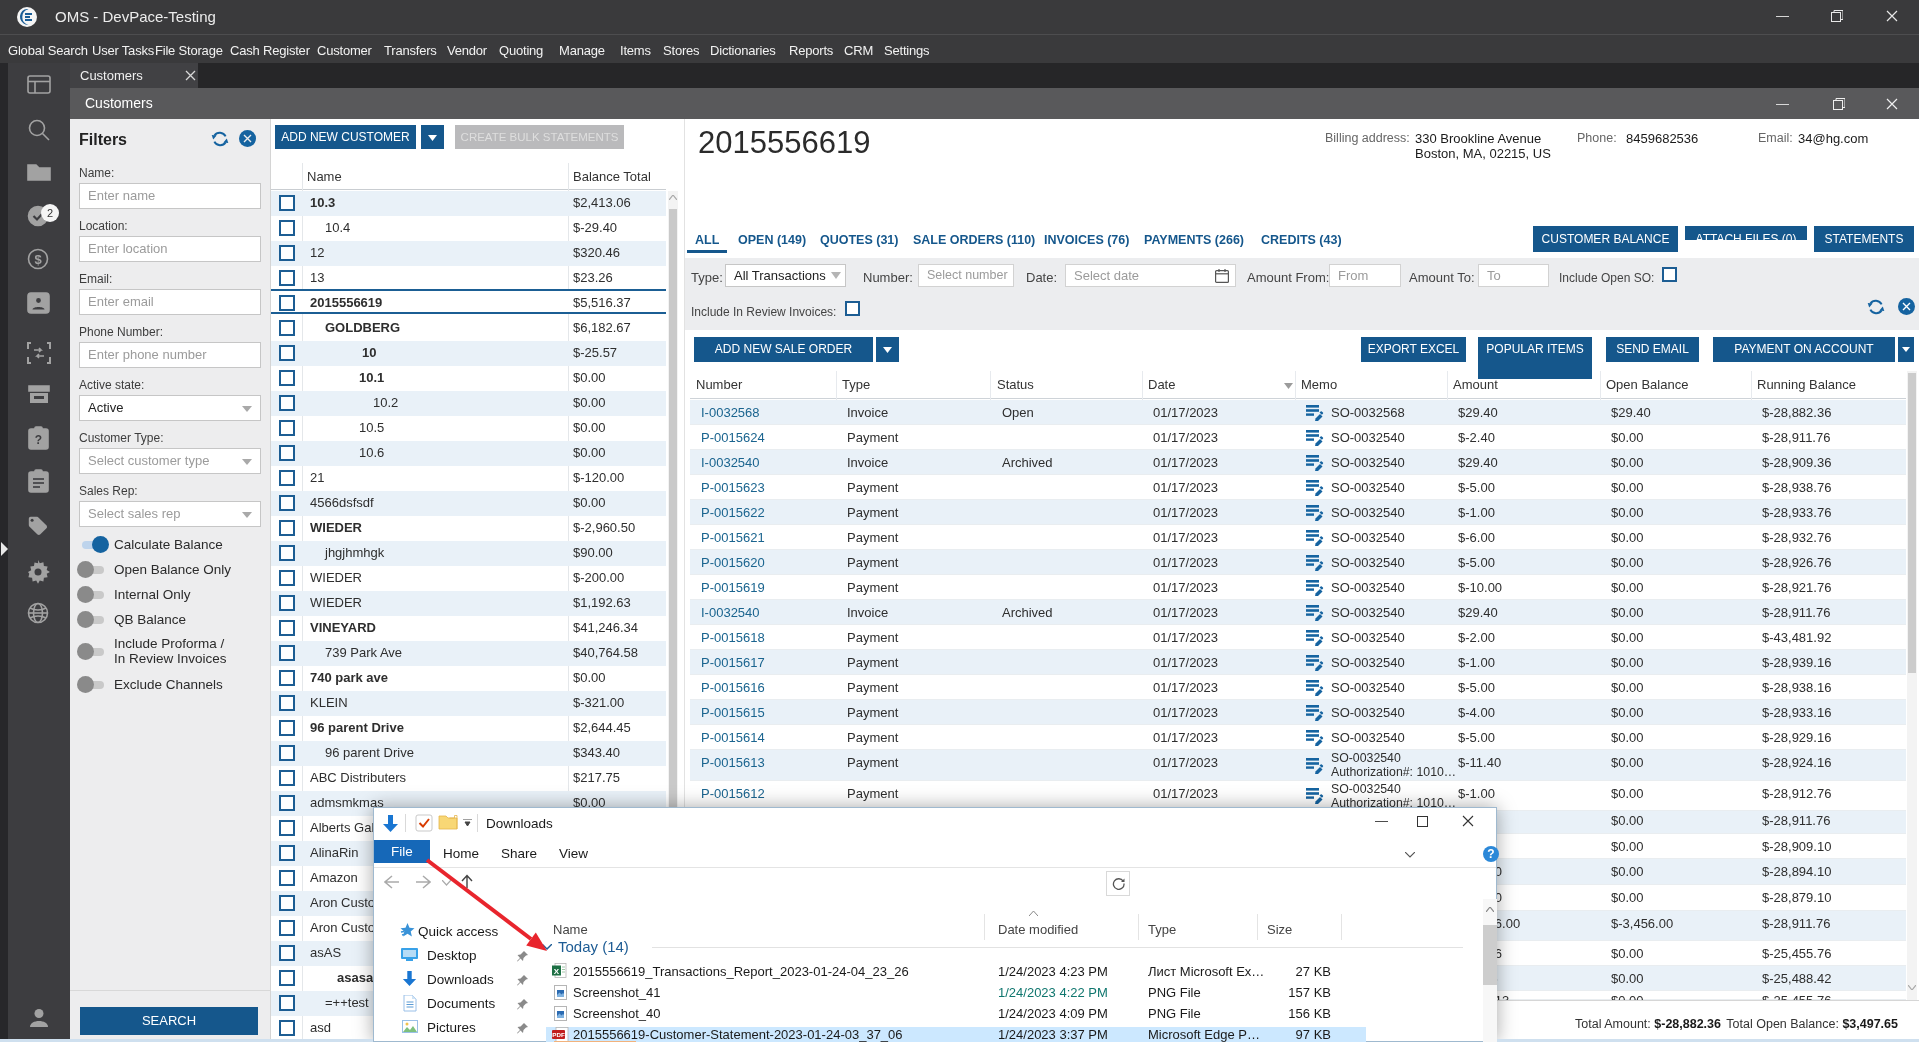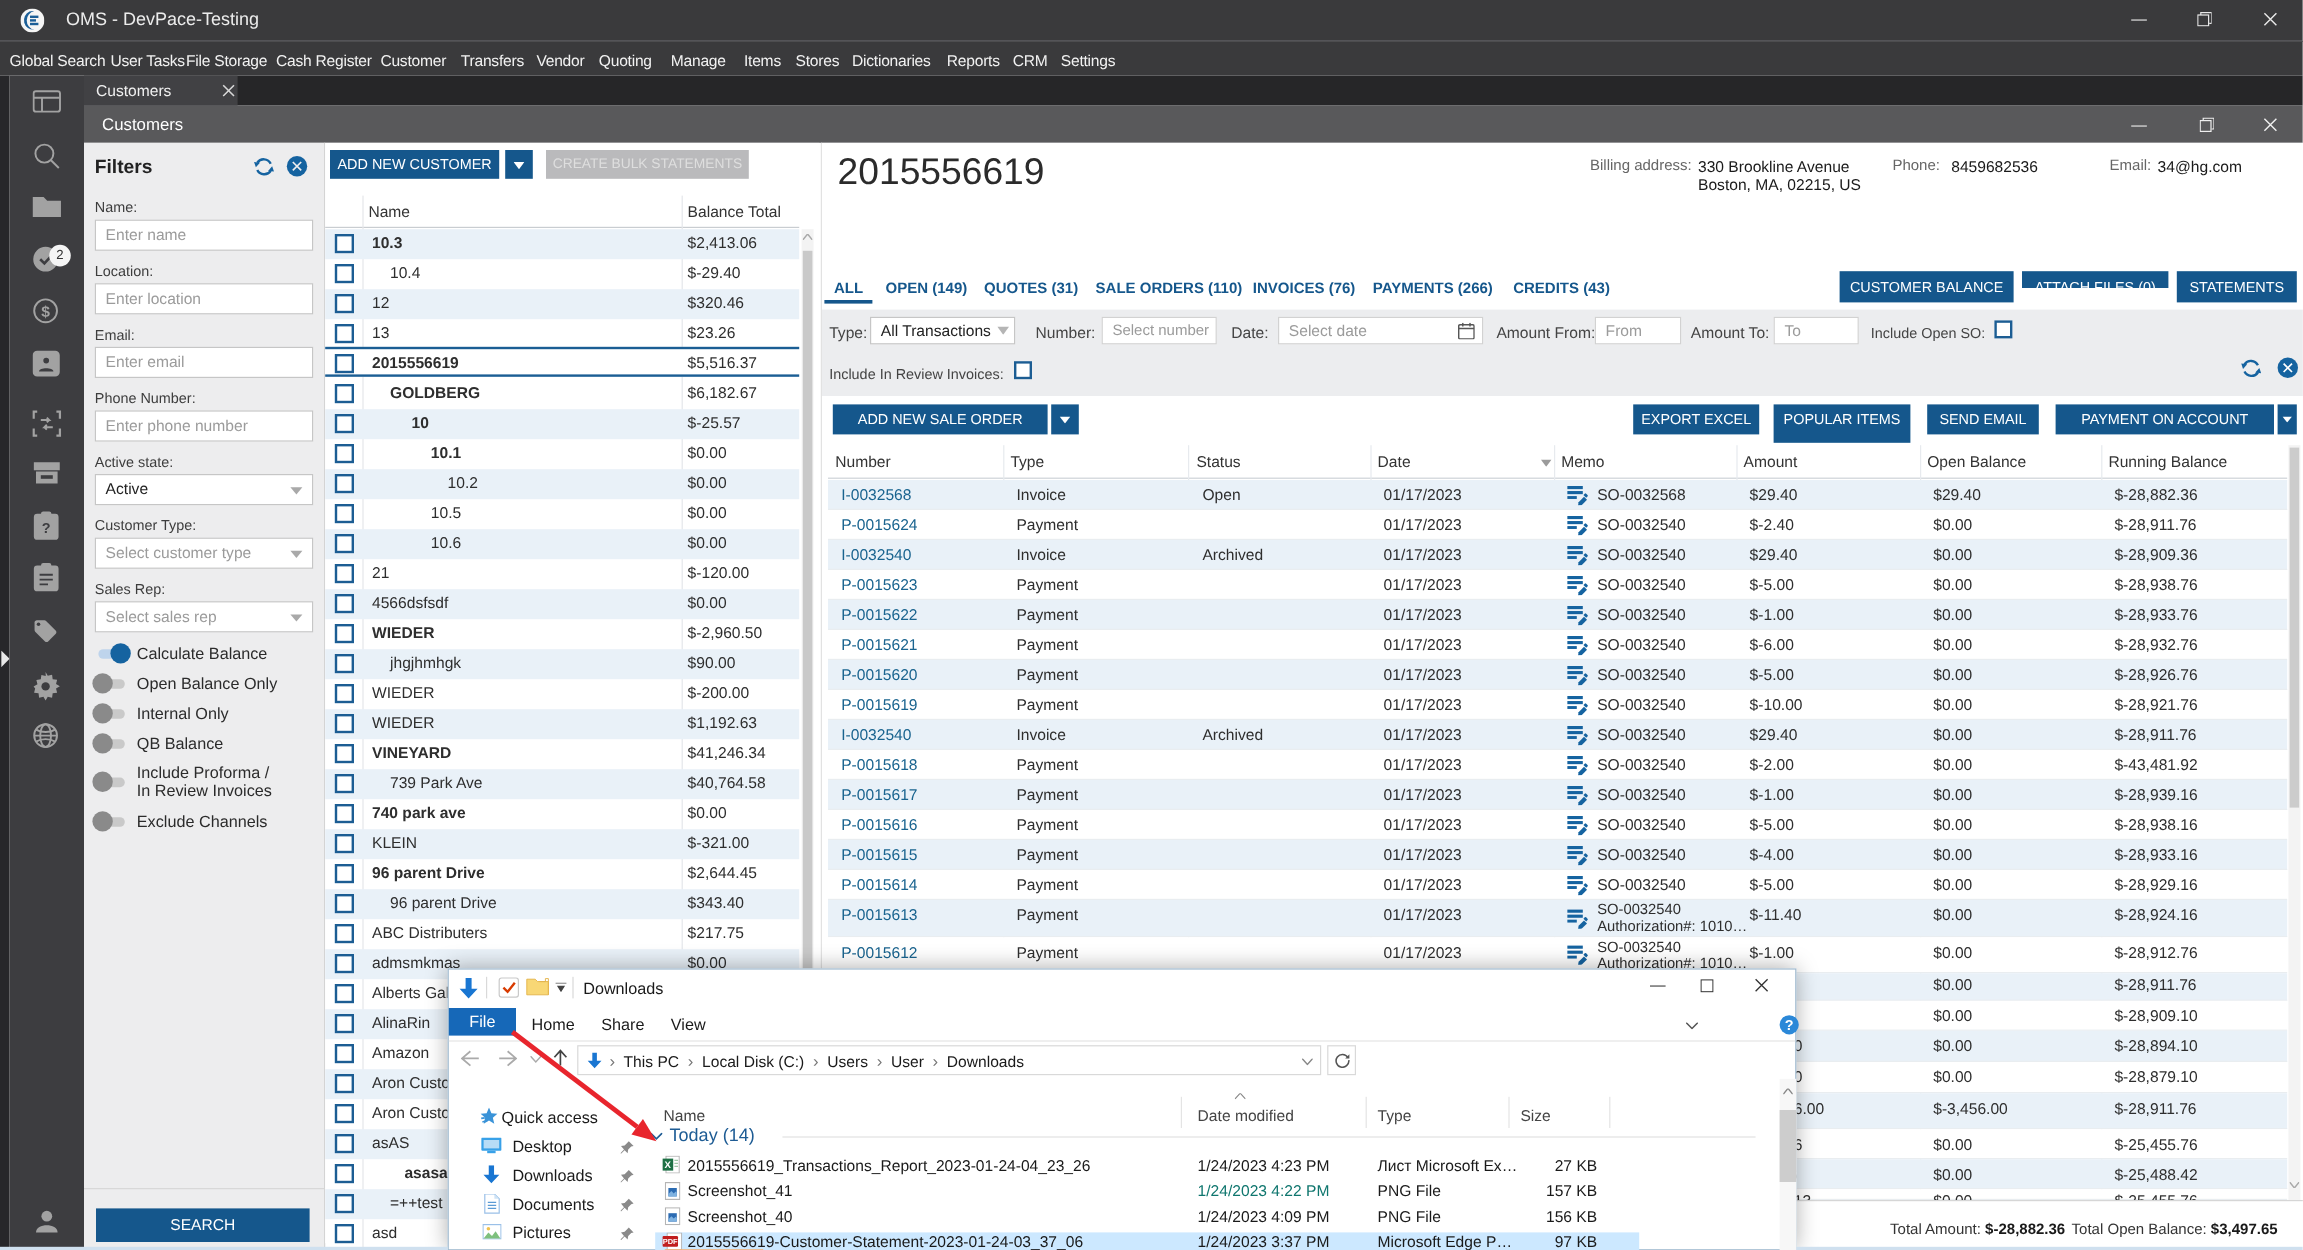--- a/index.html
+++ b/index.html
@@ -288,21 +288,21 @@
         <span class="nm" style="left:39px;font-weight:bold;">2015556619</span>
         <span class="bal">$5,516.37</span>
       </div>
 <div class="crow" style="top:197px;">
         <span class="cbx"></span>
         <span class="nm" style="left:54px;font-weight:bold;">GOLDBERG</span>
         <span class="bal">$6,182.67</span>
       </div>
 <div class="crow altb" style="top:222px;">
         <span class="cbx"></span>
-        <span class="nm" style="left:72px;font-weight:bold;">10</span>
+        <span class="nm" style="left:91px;font-weight:bold;">10</span>
         <span class="bal">$-25.57</span>
       </div>
 <div class="crow" style="top:247px;">
         <span class="cbx"></span>
         <span class="nm" style="left:88px;font-weight:bold;">10.1</span>
         <span class="bal">$0.00</span>
       </div>
 <div class="crow altb" style="top:272px;">
         <span class="cbx"></span>
         <span class="nm" style="left:102px;">10.2</span>
@@ -495,21 +495,21 @@
         <path d="M1 1 L8 8 M8 1 L1 8" stroke="#fff" stroke-width="1.4"></path>
       </svg>
   </div>
   <div class="bluebtn" style="left:9px;top:218px;width:179px;height:25px;line-height:25px">ADD NEW SALE ORDER</div>
   <div class="bluebtn" style="left:191px;top:218px;width:23px;height:25px">
       <svg style="margin:10px auto 0" width="9" height="6" viewBox="0 0 9 6">
         <path d="M0 0 h9 l-4.5 6 z" fill="#fff"></path>
       </svg>
     </div>
   <div class="bluebtn" style="left:676px;top:218px;width:105px;height:25px;line-height:25px">EXPORT EXCEL</div>
-  <div class="bluebtn" style="left:793px;top:218px;width:114px;height:32px;line-height:25px">POPULAR ITEMS</div>
+  <div class="bluebtn" style="left:793px;top:218px;width:114px;height:42px;line-height:25px">POPULAR ITEMS</div>
   <div class="bluebtn" style="left:921px;top:218px;width:93px;height:25px;line-height:25px">SEND EMAIL</div>
   <div class="bluebtn" style="left:1028px;top:218px;width:182px;height:25px;line-height:25px">PAYMENT ON ACCOUNT</div>
   <div class="bluebtn" style="left:1213px;top:218px;width:16px;height:25px">
       <svg style="margin:10px auto 0" width="8" height="5" viewBox="0 0 8 5">
         <path d="M0 0 h8 l-4 5 z" fill="#fff"></path>
       </svg>
     </div>
   <div id="ttable">
 <div class="abs" style="left:5px;top:252px;width:1216px;height:28px;border-bottom:1px solid #ced3d8"></div>
 <div class="th" style="left:11px;top:258px">Number</div>
@@ -1016,29 +1016,20 @@
     </svg>
   <svg class="abs" style="left:41px;top:67px" width="16" height="14" viewBox="0 0 16 14">
       <path d="M8 1 L15 7 L8 13 M15 7 H1" fill="none" stroke="#aaa" stroke-width="1.5"></path>
     </svg>
   <svg class="abs" style="left:68px;top:72px" width="9" height="6" viewBox="0 0 9 6">
       <path d="M0 0 L4.5 5 L9 0" fill="none" stroke="#aaa" stroke-width="1.2"></path>
     </svg>
   <svg class="abs" style="left:86px;top:66px" width="14" height="15" viewBox="0 0 14 15" fill="none" stroke="#444" stroke-width="1.4">
       <path d="M7 14 V2 M2 7 L7 1.5 L12 7"></path>
     </svg>
-  <div class="abs" style="left:107px;top:63px;width:620px;height:25px;background:#fff;border:1px solid #d9d9d9">
-    <svg class="abs" style="left:7px;top:5px" width="13" height="14" viewBox="0 0 17 18">
-        <path d="M6 0 h5 v9 h5 l-7.5 8 L1 9 h5 z" fill="#1976d2"></path>
-      </svg>
-    <div class="abs" style="left:26px;top:4px;font-size:13px;color:#1a1a1a;white-space:nowrap"><span class="bsep">›</span>&nbsp; This PC &nbsp;<span class="bsep">›</span>&nbsp; Local Disk (C:) &nbsp;<span class="bsep">›</span>&nbsp; Users &nbsp;<span class="bsep">›</span>&nbsp; User &nbsp;<span class="bsep">›</span>&nbsp; Downloads</div>
-    <svg class="abs" style="left:603px;top:10px" width="9" height="6" viewBox="0 0 9 6">
-        <path d="M0 0 L4.5 5 L9 0" fill="none" stroke="#888" stroke-width="1.2"></path>
-      </svg>
-  </div>
   <div class="abs" style="left:732px;top:63px;width:24px;height:25px;background:#fff;border:1px solid #d9d9d9">
     <svg style="margin:5px 0 0 5px" width="13" height="13" viewBox="0 0 13 13" fill="none" stroke="#555" stroke-width="1.3">
         <path d="M11.2 4.2 A5.3 5.3 0 1 0 12 6.5"></path>
         <path d="M12.5 1.5 V5 H9" fill="#555" stroke="none"></path>
       </svg>
   </div>
   <svg class="abs" style="left:26px;top:115px" width="15" height="15" viewBox="0 0 15 15">
       <path d="M7.5 0 l2 4.8 5 .4 -3.8 3.3 1.2 5 -4.4-2.7 -4.4 2.7 1.2-5 L0.5 5.2 l5-.4 z" fill="#3a93d8"></path>
       <path d="M2 12 l4-1.2 M1 9 l3-.5" stroke="#3a93d8" stroke-width="1.4"></path>
     </svg>

